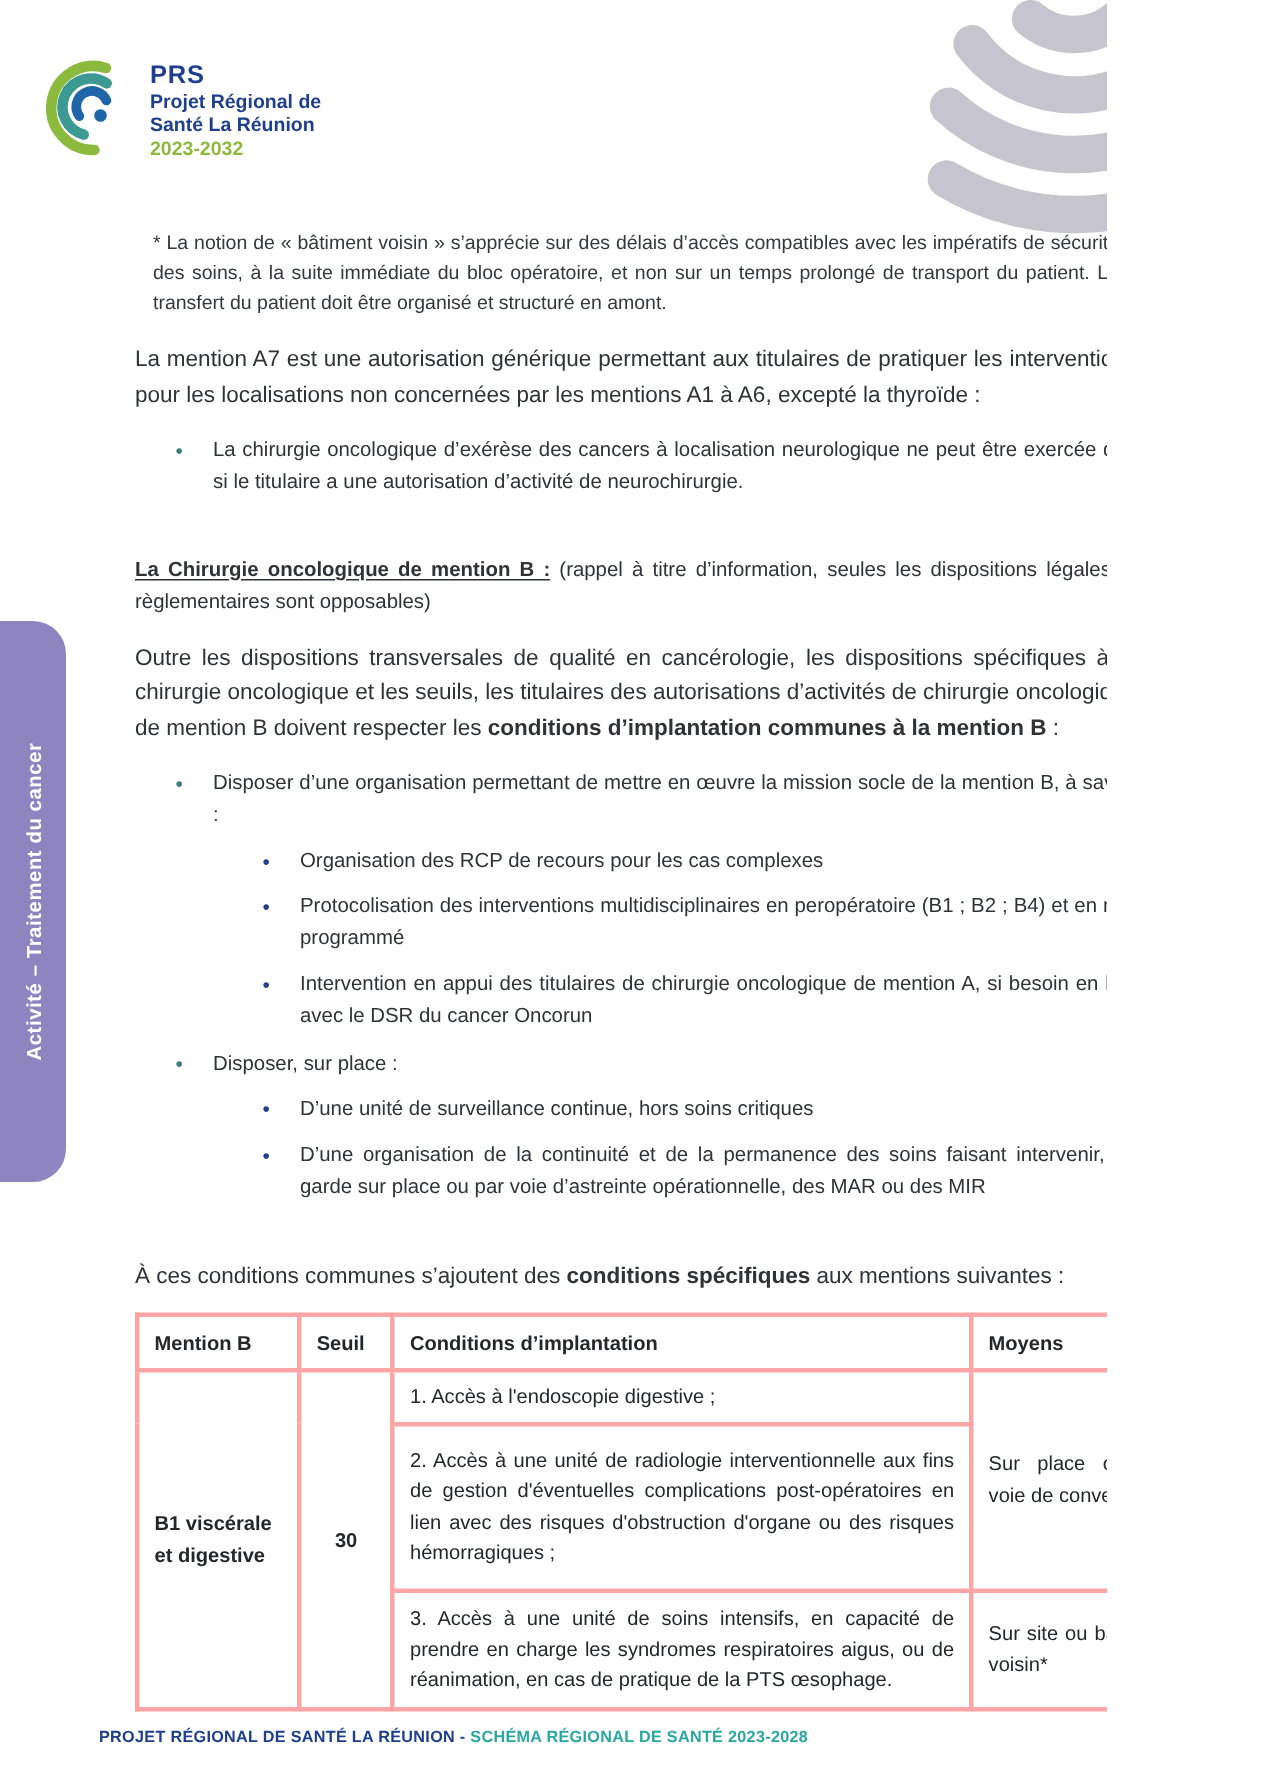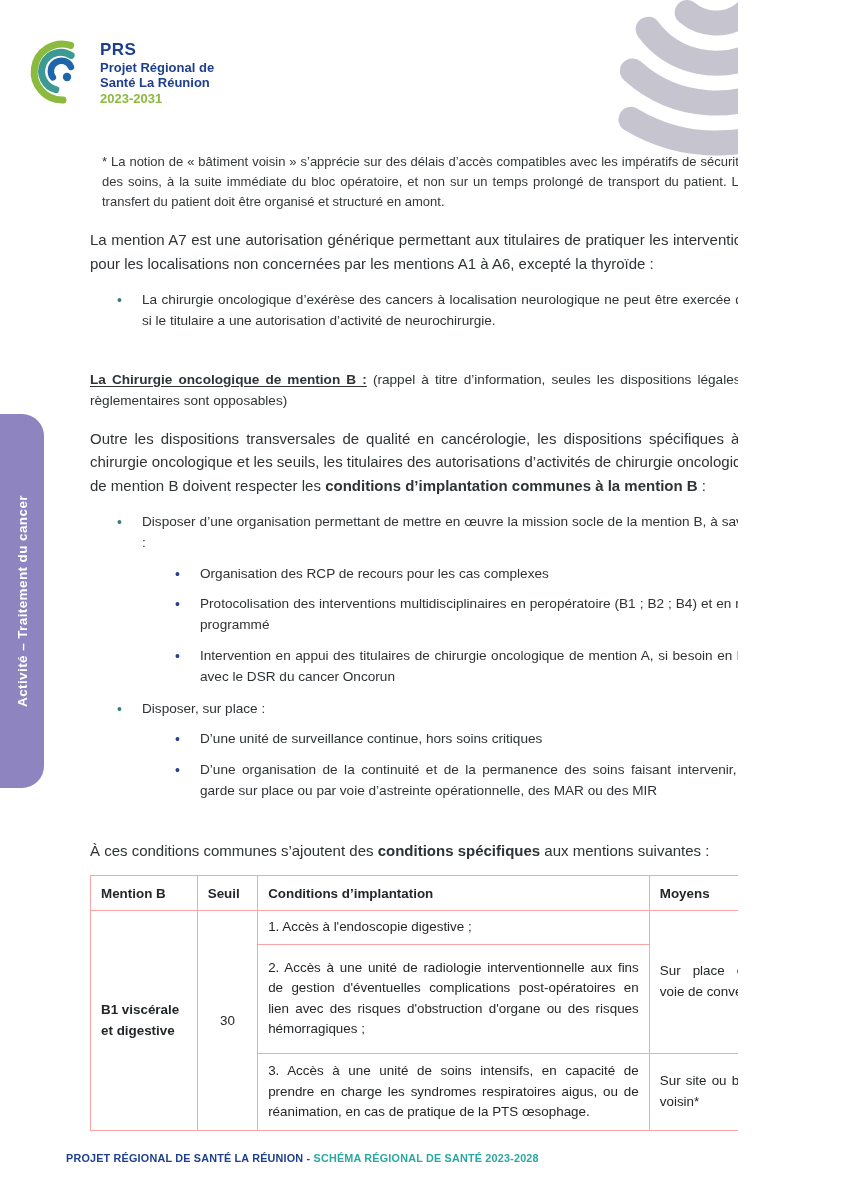--- a/index.html
+++ b/index.html
@@ -39,24 +39,24 @@
   ul.l2 { list-style:none; margin:9px 0 0 0; padding:0; }
   ul.l2 > li { position:relative; padding-left:58px; margin-bottom:9px;
                font-size:13.6px; line-height:1.58; text-align:justify; }
   ul.l2 > li::before { content:"\2022"; position:absolute; left:33px; top:0; color:#24408f; font-size:14px; }
   .heading { margin-top:37px; font-size:13.6px; line-height:1.58; text-align:justify; }
   .h-bold { font-weight:bold; text-decoration:underline; text-underline-offset:2px; }
   .bold { font-weight:bold; }
   .pre-table { margin-top:37px; }
   
   table.mentions { margin-top:13px; width:704px; border-collapse:collapse; font-size:13.4px; color:#242729; }
-  table.mentions th, table.mentions td { border:1px solid #fca5a5; padding:6px 10px; }
+  table.mentions th, table.mentions td { border:3px solid #fca5a5; padding:6px 10px; }
   table.mentions th { text-align:left; font-weight:bold; height:22px; }
   td.mention-cell { font-weight:bold; vertical-align:middle; line-height:1.55; width:88px; }
-  td.seuil-cell { font-weight:normal; text-align:center; vertical-align:middle; width:40px; }
+  td.seuil-cell { font-weight:bold; text-align:center; vertical-align:middle; width:40px; }
   th.seuil-head { text-align:center; }
   td.cond-cell { text-align:justify; line-height:1.52; padding:8px 11px; }
   td.cond-tall { height:96px; }
   td.cond-mid { height:64px; }
   td.moyen-cell { text-align:justify; line-height:1.55; vertical-align:middle; width:128px; }
   
   .footer-left { position:absolute; left:66px; top:1152px; font-size:10.8px; font-weight:bold; letter-spacing:0.2px; white-space:nowrap; }
   .footer-blue { color:#1e3e8e; }
   .footer-teal { color:#29a8a1;text-align:right; }
   .page-badge {
@@ -75,21 +75,21 @@
     <svg width="64" height="80" viewBox="0 0 64 80">
       <path d="M 38.9 67.6 A 28 28 0 1 1 38.9 12.4" fill="none" stroke="#8cba3e" stroke-width="7" stroke-linecap="round" transform="rotate(8 34 40)"></path>
       <path d="M 32.3 58.7 A 19 19 0 1 1 38.9 21.8" fill="none" stroke="#3d9a93" stroke-width="7" stroke-linecap="round" transform="rotate(14 34 40)"></path>
       <path d="M 27.3 48.2 A 10.5 10.5 0 1 1 40.7 32.2" fill="none" stroke="#1e66a8" stroke-width="6.5" stroke-linecap="round" transform="rotate(20 34 40)"></path>
       <circle cx="39" cy="45" r="4.2" fill="#1e66a8"></circle>
     </svg>
     <div class="logo-text">
       <div class="logo-abbr">PRS</div>
       <div class="logo-line">Projet Régional de</div>
       <div class="logo-line">Santé La Réunion</div>
-      <div class="logo-years">2023-2031</div>
+      <div class="logo-years">2023-2032</div>
     </div>
   </div>
 
   <svg class="swoosh" viewBox="0 0 160 158">
     <g fill="none" stroke="#c6c5cf" stroke-width="25" stroke-linecap="round">
       <path d="M 180.3 -37.4 A 45 45 0 0 1 109.1 12.5"></path>
       <path d="M 217.9 -51.1 A 85 85 0 0 1 70.1 29.2"></path>
       <path d="M 255.5 -64.8 A 125 125 0 0 1 54.4 70.9"></path>
       <path d="M 293.1 -78.4 A 165 165 0 0 1 53.0 119.4"></path>
     </g>

